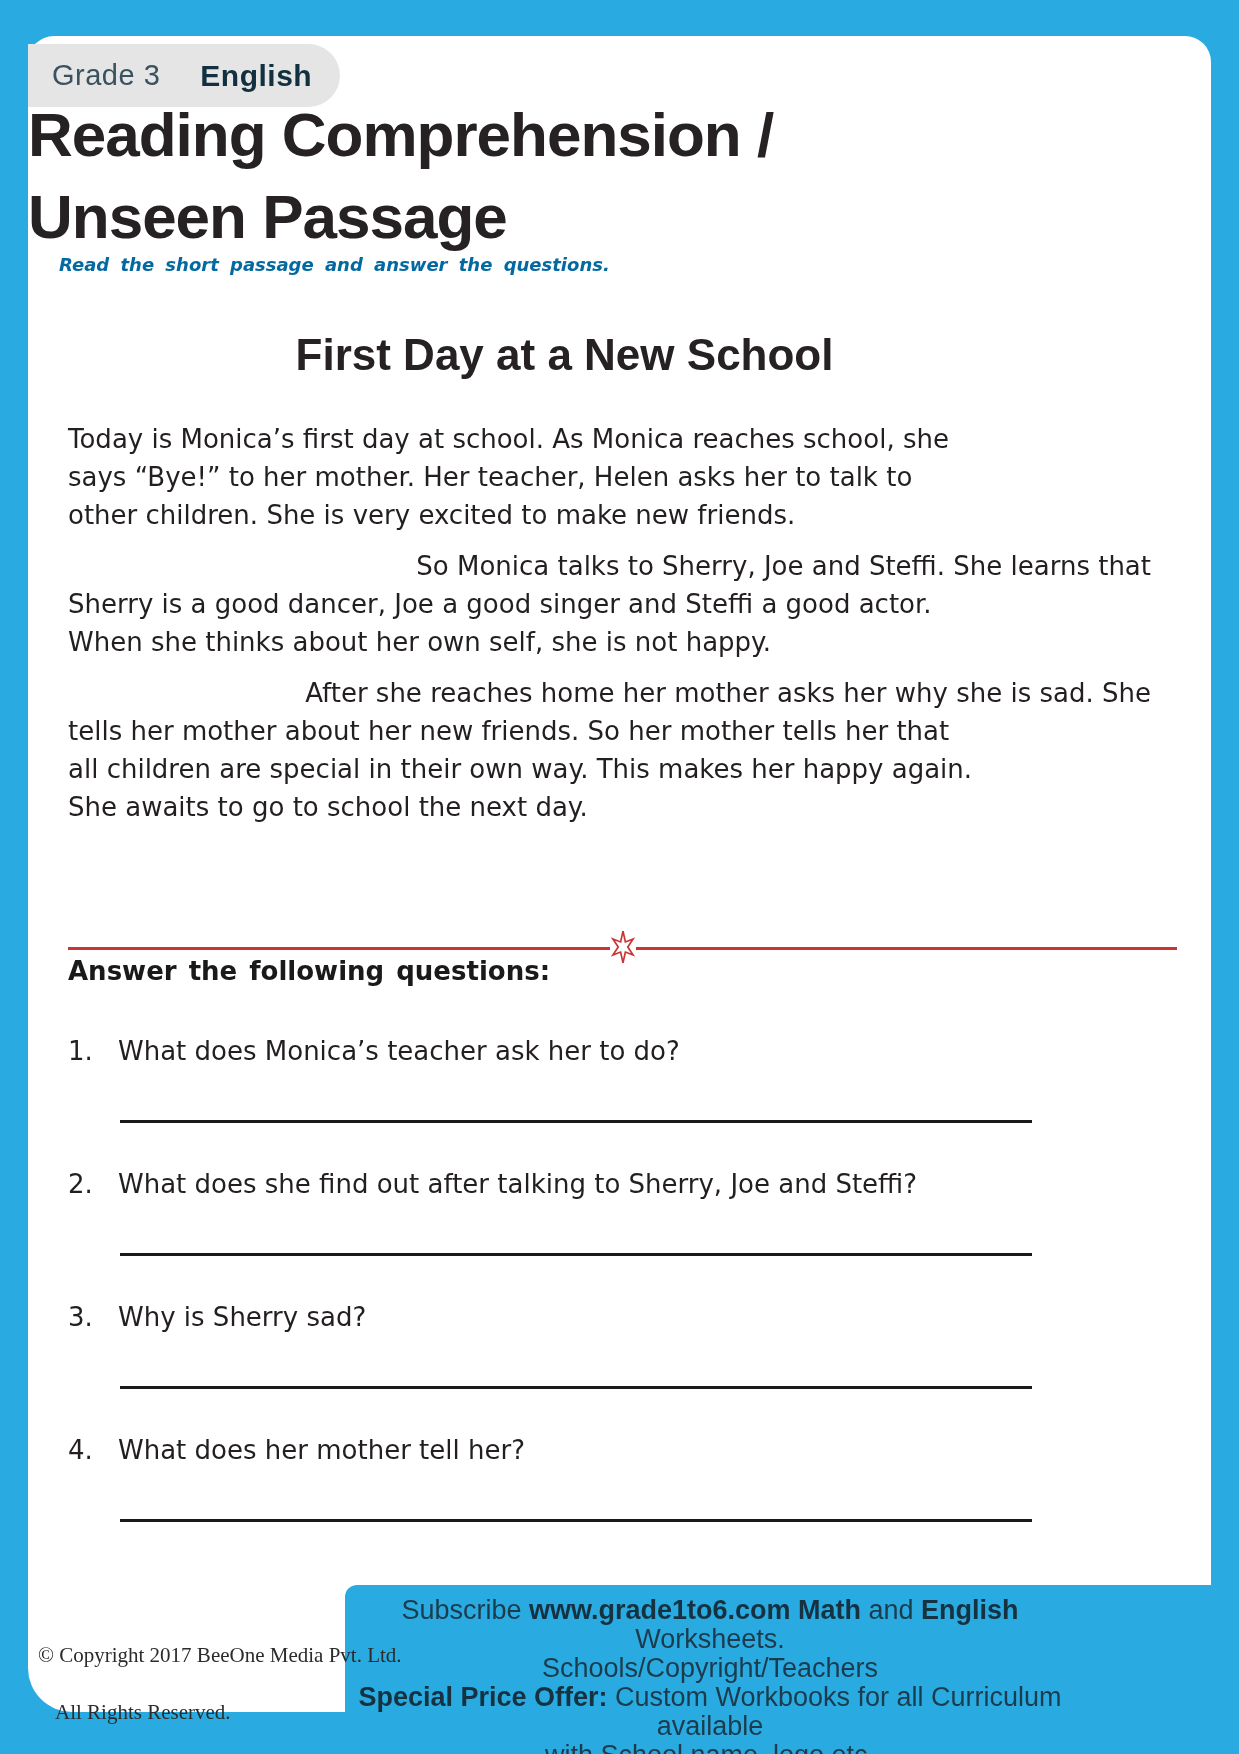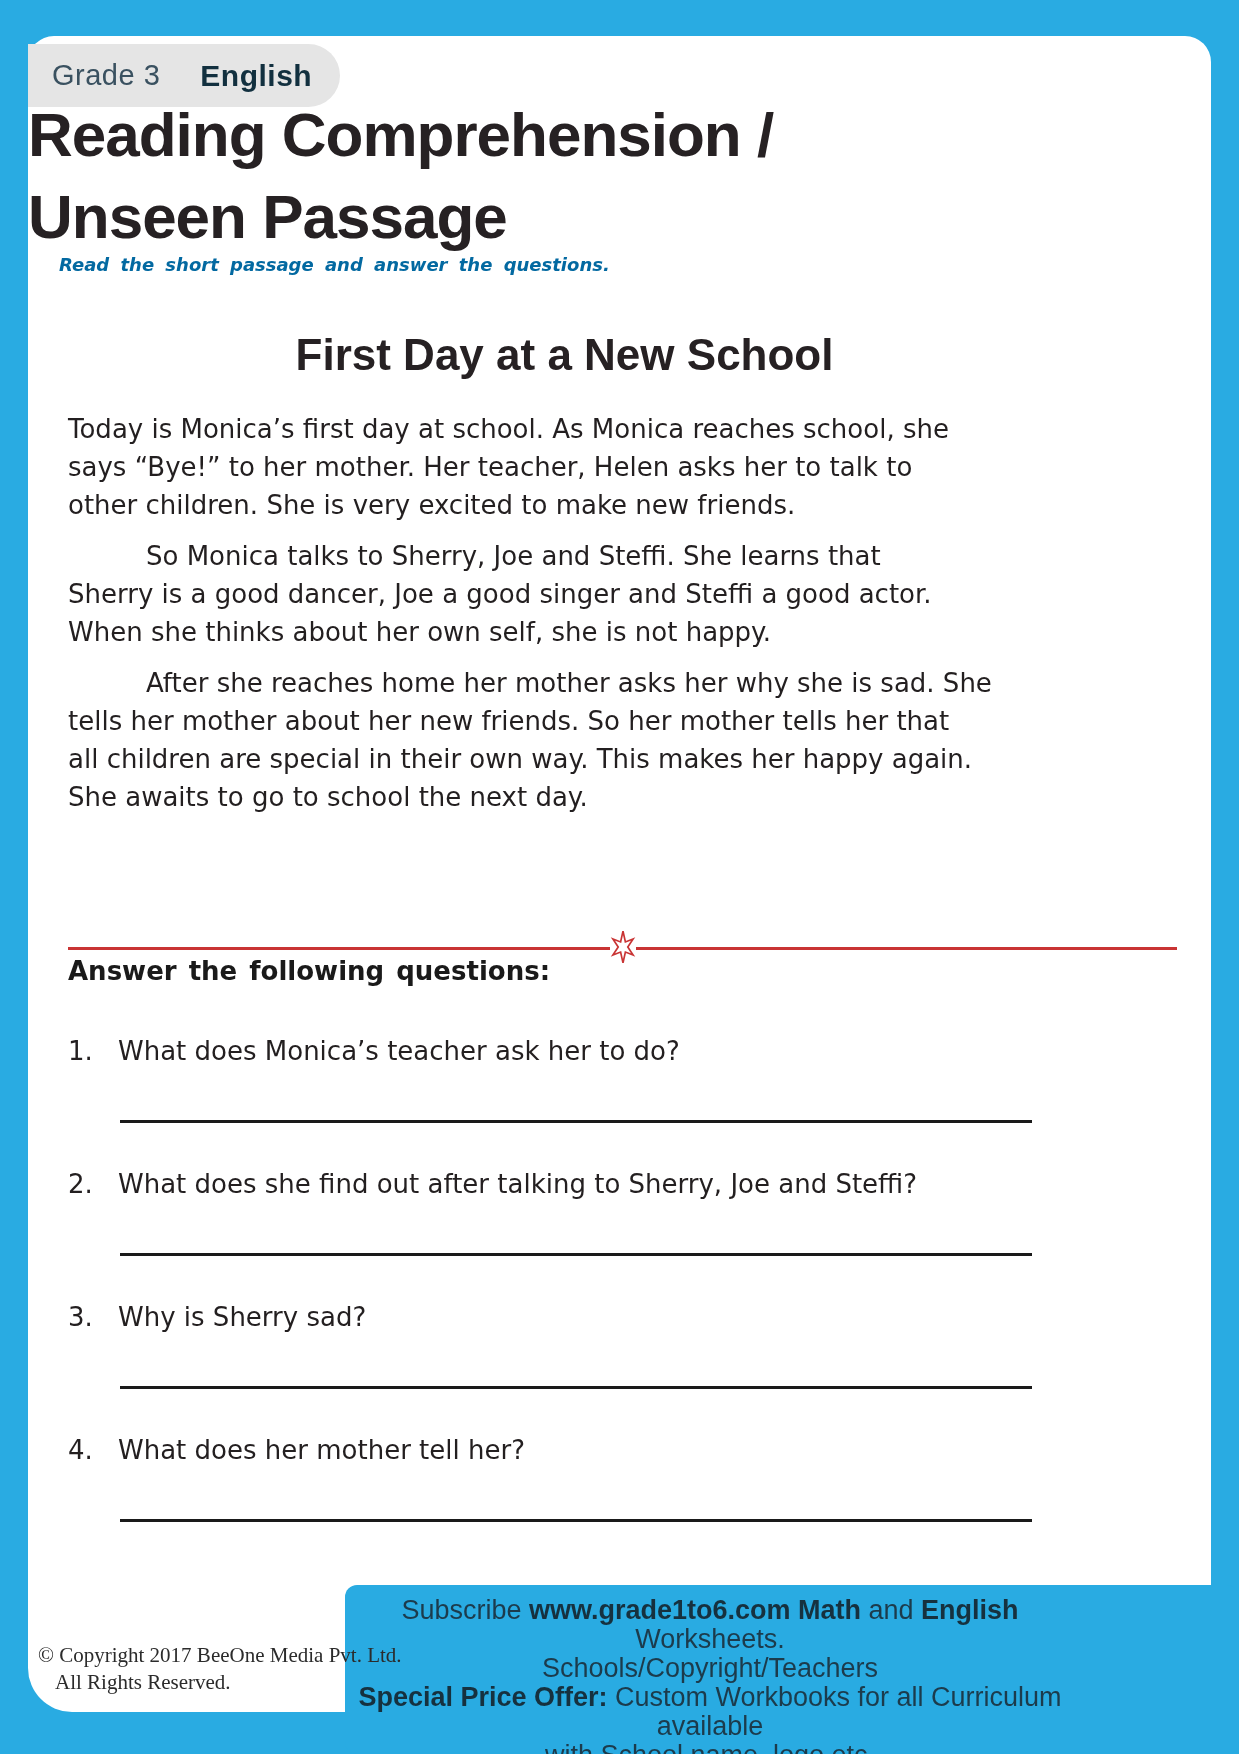--- a/index.html
+++ b/index.html
@@ -15,23 +15,23 @@
   
   .title{position:absolute;left:0;right:110px;top:58px;text-align:left;color:#262123;
          font-size:62px;font-weight:bold;line-height:82px;letter-spacing:-1px;}
   .instruction{position:absolute;left:31px;top:218px;font-family:"DejaVu Sans",sans-serif;
                font-style:italic;font-weight:bold;font-size:18px;color:#0369a1;word-spacing:5px;}
   .passage-heading{position:absolute;left:0;right:110px;top:294px;text-align:center;
                    font-size:44px;font-weight:bold;color:#262123;}
   
   .passage{position:absolute;left:40px;right:60px;top:374px;font-family:"DejaVu Sans",sans-serif;
            font-size:26px;line-height:38px;color:#231F20;}
-  .paragraph{margin:0 0 13px 0;}
+  .paragraph{margin:10px 0 13px 0;}
   .passage-line{white-space:nowrap;}
-  .passage-line.indent{padding-left:78px;}
+  .passage-line.indent{padding-left:78px;text-align:right;}
   
   .divider{position:absolute;left:40px;right:34px;top:894px;height:36px;}
   .divider .line{position:absolute;left:0;right:0;top:17px;border-top:3px solid #C93434;}
   .divider .star{position:absolute;left:50%;top:0;transform:translateX(-50%);background:#fff;}
   
   .answer-heading{position:absolute;left:40px;top:920px;font-family:"DejaVu Sans",sans-serif;
                   font-weight:bold;font-size:26px;color:#1a1a1a;word-spacing:3px;}
   .questions{position:absolute;left:40px;top:998px;right:34px;font-family:"DejaVu Sans",sans-serif;
              font-size:26px;color:#231F20;}
   .question-item{margin-bottom:44px;}
@@ -39,21 +39,21 @@
   .q-num{width:50px;flex:0 0 50px;}
   .answer-line{margin-top:52px;margin-left:52px;width:912px;border-bottom:3px solid #1a1a1a;height:0;}
   
   .footer-bubble{position:absolute;left:345px;top:1585px;right:0;bottom:0;background:#29ABE2;
                  border-top-left-radius:70px;border-radius:12px;}
   .footer-lines{position:absolute;left:0;top:11px;width:730px;text-align:center;
                 font-size:27px;line-height:29px;color:#1C3B4C;}
   .footer-line b{font-weight:bold;color:#16313F;}
   .copyright{position:absolute;left:38px;top:1642px;font-family:"Liberation Serif",serif;
              font-size:21px;line-height:27px;color:#2b2b2b;}
-  .copyright .l2{padding-left:17px;}
+  .copyright .l2{padding-left:17px;margin-top:30px;}
 </style>
 </head>
 <body>
 
 <div class="frame">
 
   <div class="page">
 
     <div class="title">
       <div>Reading Comprehension /</div>

